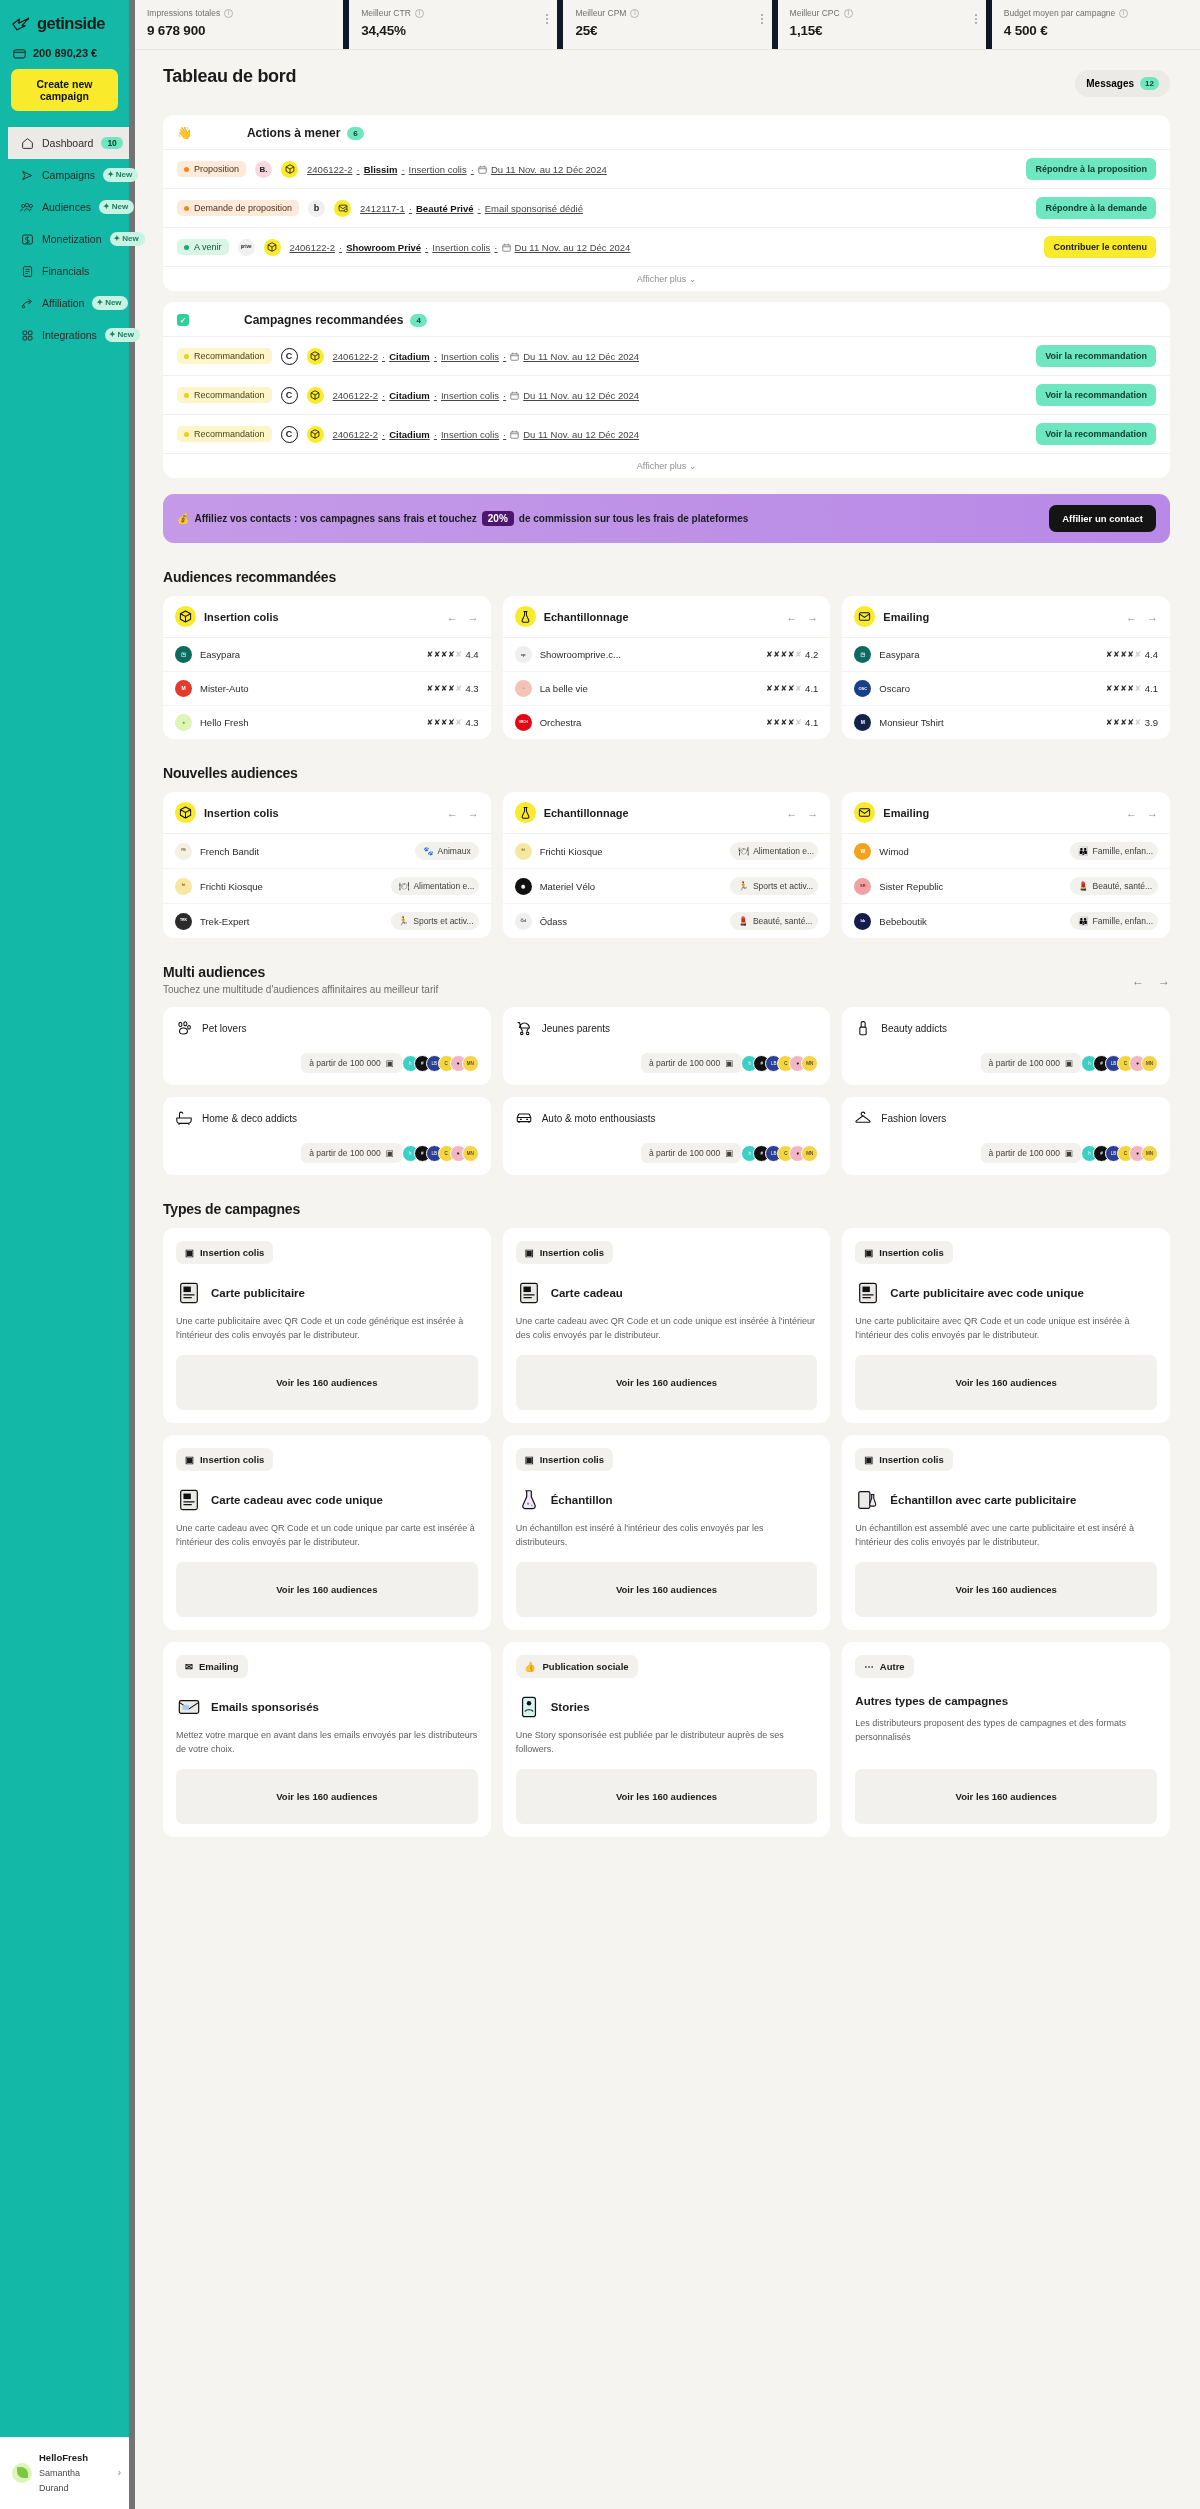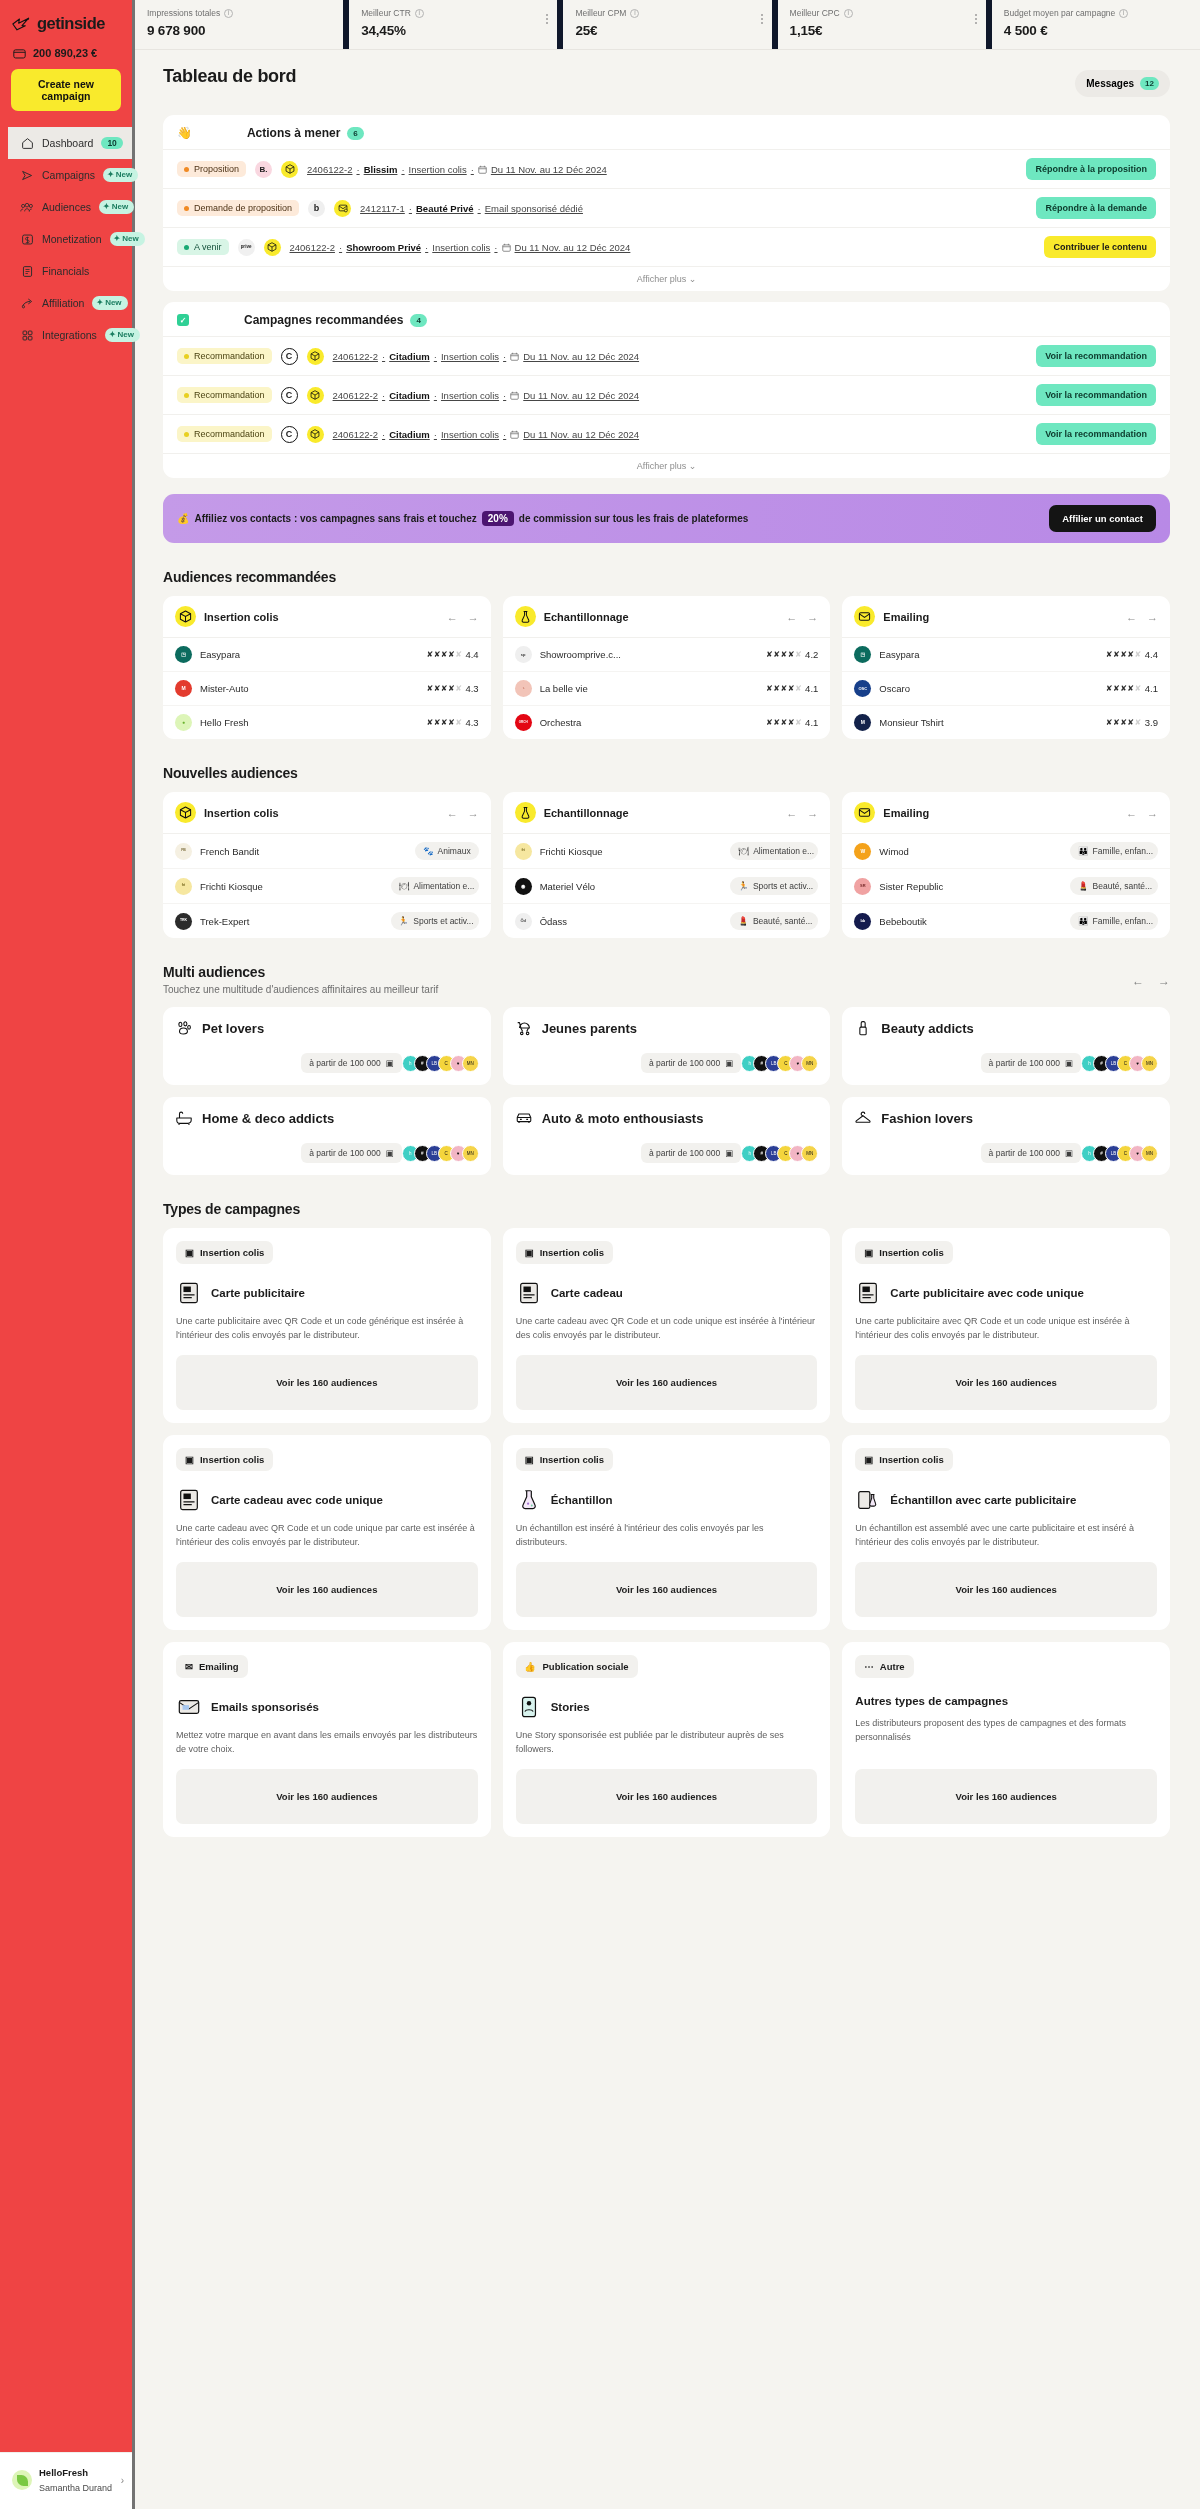--- a/index.html
+++ b/index.html
@@ -8,23 +8,23 @@
     font-family: "Liberation Sans", sans-serif;
     background: #f5f4f0;
     color: #1b1b1b;
     font-size: 12px;
     -webkit-font-smoothing: antialiased;
   }
   .app { display: flex; width: 1200px; min-height: 2509px; }
 
   
   .sidebar {
-    width: 135px; background: #ef4444; flex: 0 0 135px;
+    width: 135px; background: #14b8a6; flex: 0 0 135px;
     display: flex; flex-direction: column; position: relative;
-    border-right: 3px solid #737373;
+    border-right: 6px solid #737373;
   }
   .brand { display: flex; align-items: center; gap: 5px; padding: 14px 12px 10px 12px; }
   .brand-logo { width: 20px; height: 16px; }
   .brand-name { font-size: 16.5px; font-weight: 700; letter-spacing: -0.5px; }
   .wallet { display: flex; align-items: center; gap: 7px; padding: 4px 12px 8px 13px; }
   .wallet-amt { font-size: 11px; font-weight: 700; }
   .cta-wrap { padding: 2px 11px 16px 11px; }
   .cta {
     display: block; width: 100%; background: #f9ea2c; border: none; border-radius: 7px;
     padding: 9px 4px; font-family: inherit; font-size: 10.5px; font-weight: 700; cursor: pointer;
@@ -153,21 +153,21 @@
     display: inline-flex; align-items: center; gap: 4px; background: #f2f1ee; border-radius: 11px;
     padding: 4px 8px; font-size: 8.5px; color: #3d3d3d; white-space: nowrap; max-width: 88px; overflow: hidden;
   }
 
   
   .multi-head { display: flex; align-items: flex-start; justify-content: space-between; }
   .multi-arrows { display: flex; gap: 14px; color: #7c7c7c; font-size: 12px; padding-top: 10px; }
   .multi-grid { display: grid; grid-template-columns: repeat(3,1fr); gap: 12px; margin-bottom: 26px; }
   .multi-card { background: #fff; border-radius: 11px; padding: 12px; }
   .multi-card-head { display: flex; align-items: center; gap: 9px; margin-bottom: 16px; }
-  .multi-name { font-size: 13px; font-weight: 700; }
+  .multi-name { font-size: 10px; font-weight: 400; }
   .multi-foot { display: flex; align-items: center; justify-content: flex-end; }
   .from-chip { display: inline-flex; align-items: center; gap: 5px; background: #f2f1ee; border-radius: 6px; padding: 5px 8px; font-size: 8.5px; color: #3f3f3f; }
   .logo-stack { display: flex; }
   .logo-stack div { width: 17px; height: 17px; border-radius: 50%; margin-left: -5px; border: 1.5px solid #fff; font-size:4.5px;color:#fff;display:flex;align-items:center;justify-content:center;overflow:hidden;}
   .logo-stack div:first-child { margin-left: 0; }
 
   
   .types-grid { display: grid; grid-template-columns: repeat(3,1fr); gap: 12px; margin-bottom: 12px; }
   .type-card { background: #fff; border-radius: 11px; padding: 13px; display: flex; flex-direction: column; }
   .type-chip { display: inline-flex; align-items: center; gap: 6px; background: #f2f1ee; border-radius: 7px; padding: 6px 9px; font-size: 9.5px; font-weight: 600; align-self: flex-start; }

